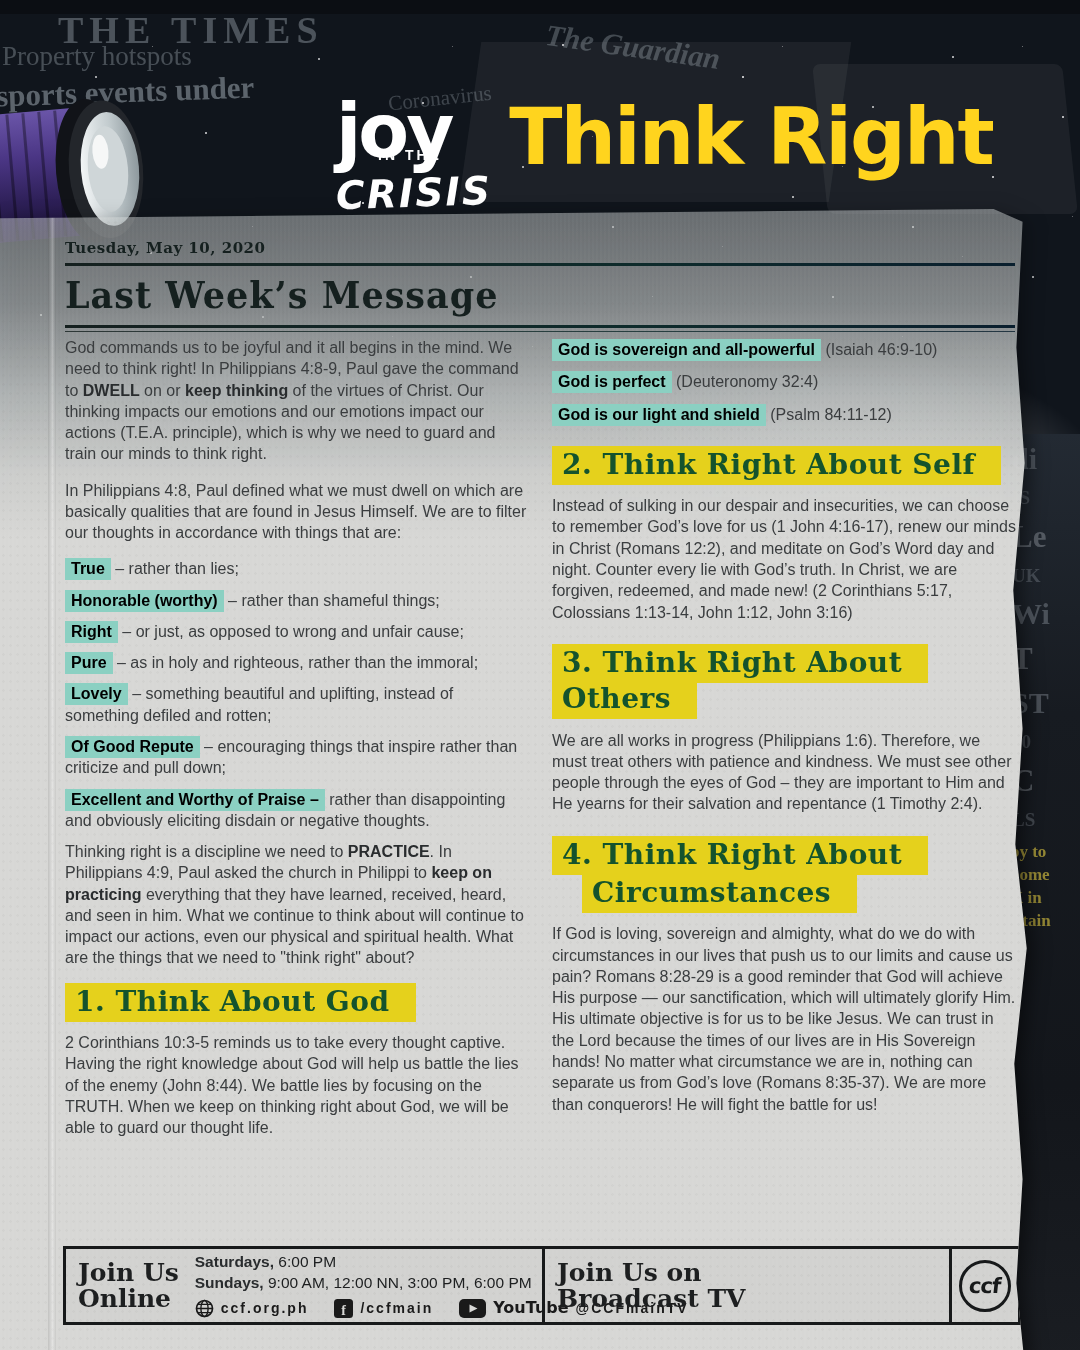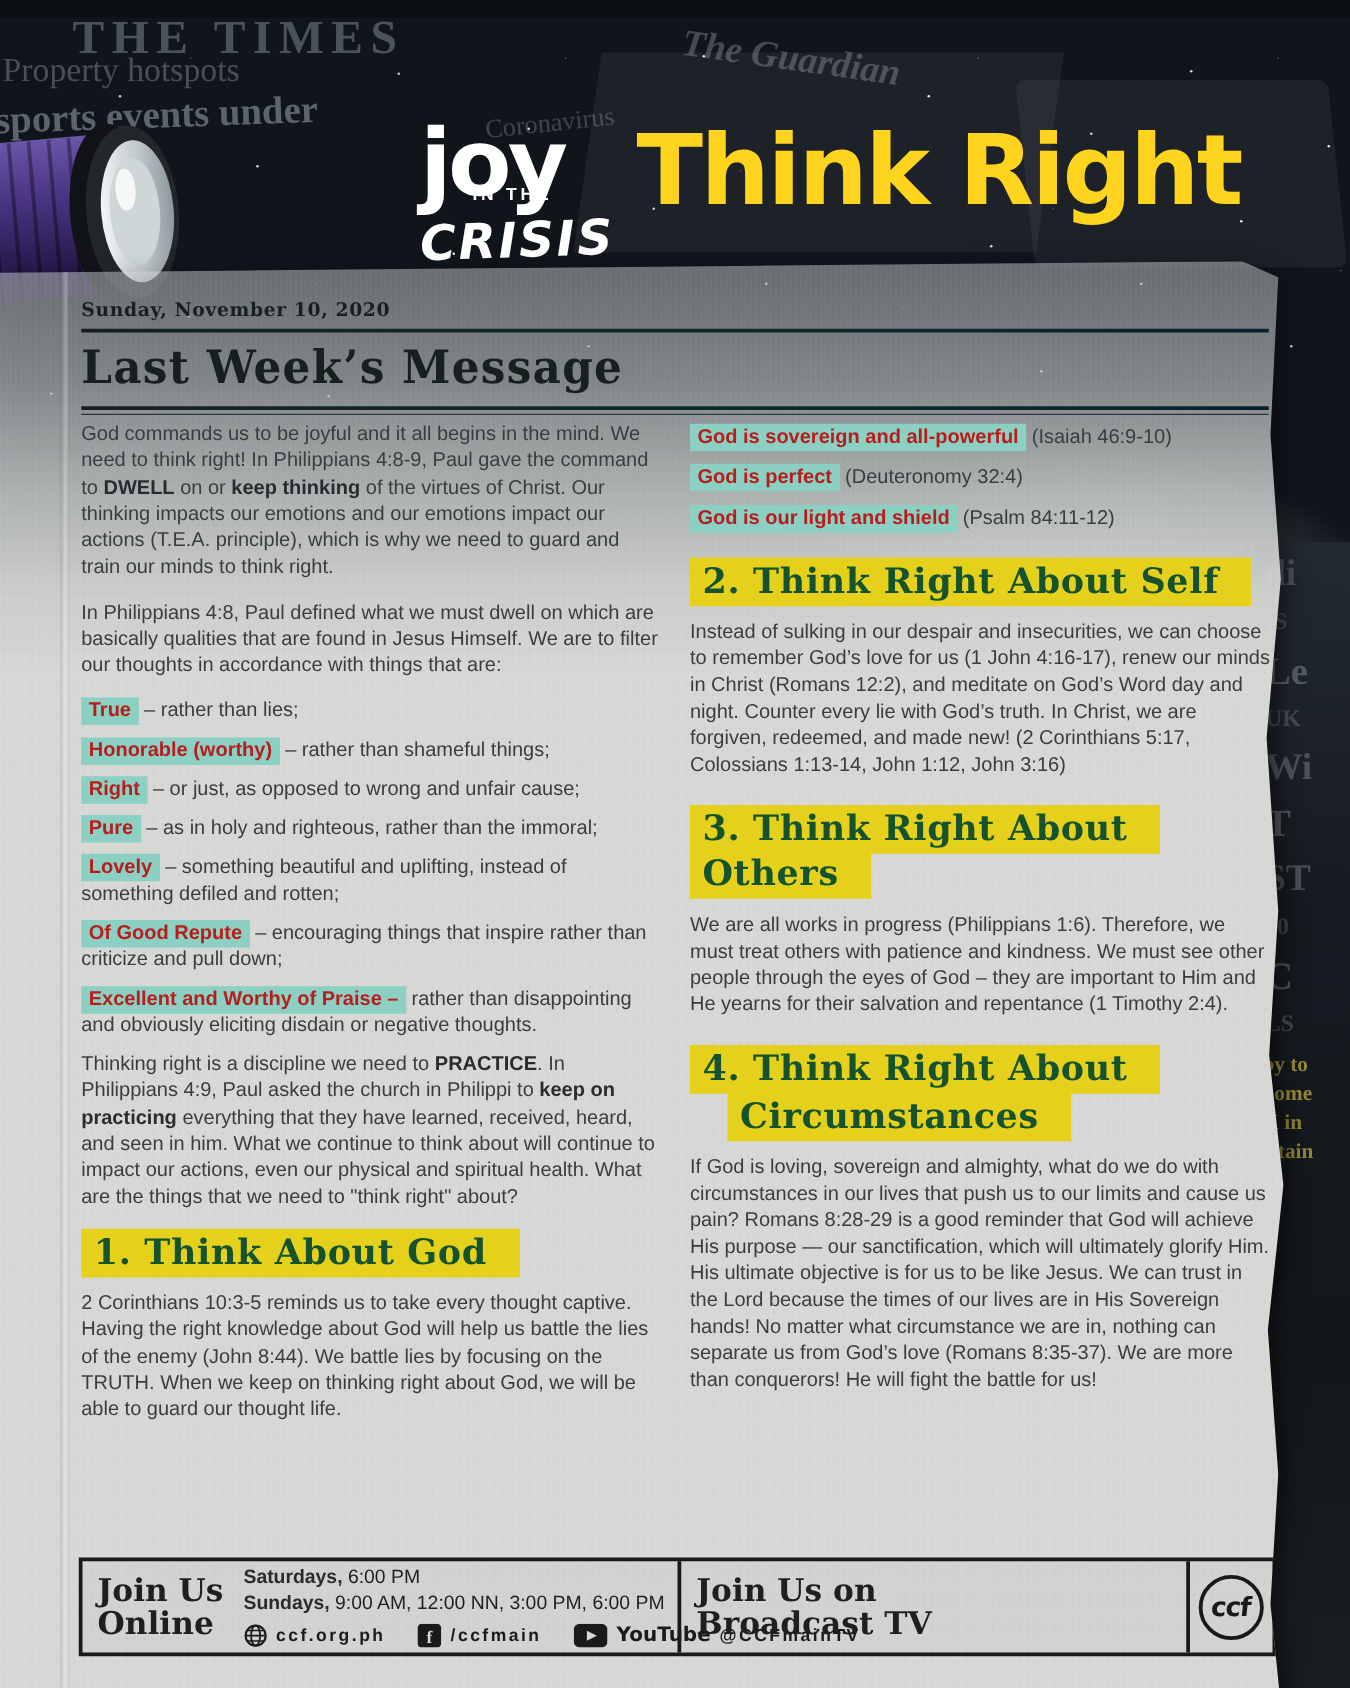--- a/index.html
+++ b/index.html
@@ -88,21 +88,21 @@
 
   .columns{position:absolute;left:65px;top:128px;width:952px;display:flex;gap:25px;align-items:flex-start;}
   .col{color:#3a3d3f;font-size:16px;line-height:1.33;}
   .col.left{width:462px;}
   .col.right{width:465px;}
   .body-p{margin:0 0 15px;}
   .body-p .b,.sched .b,.li .b{font-weight:700;color:#292c2e;}
   .qual-list,.truth-list{margin:2px 0 8px;}
   .li{margin:0 0 10px;}
   .truth-list .li{margin:0 0 11px;}
-  .hl-teal{background:#8BD0C2;color:#b91c1c;font-weight:700;padding:2px 6px 3px;
+  .hl-teal{background:#8BD0C2;color:#000000;font-weight:700;padding:2px 6px 3px;
      -webkit-box-decoration-break:clone;box-decoration-break:clone;}
   .sec-h{margin:22px 0 12px;font-family:"DejaVu Serif",serif;font-weight:900;font-size:28px;
      line-height:1.3;color:#14532d;letter-spacing:.5px;}
   .col.left .sec-h{margin-top:14px;}
   .h-line{margin-bottom:2px;}
   .h-line.indent{margin-left:30px;}
   .hl-yellow{background:#E5D11C;padding:2px 26px 4px 10px;
      -webkit-box-decoration-break:clone;box-decoration-break:clone;}
 
   
@@ -200,21 +200,21 @@
     <div class="crisis">CRISIS</div>
   </div>
 
   <h1 class="title">Think Right</h1>
 
   <div class="paper-wrap">
     <div class="paper">
       <div class="crease"></div>
 
       <div class="masthead">
-        <div class="date">Sunday, November 10, 2020</div>
+        <div class="date">Tuesday, May 10, 2020</div>
         <div class="rule r1"></div>
         <h2 class="headline">Last Week’s Message</h2>
         <div class="rule r2"></div>
         <div class="rule r3"></div>
       </div>
 
       <div class="columns">
         <div class="col left">
             <p class="body-p"><span>God commands us to be joyful and it all begins in the mind. We need to think right! In Philippians 4:8-9, Paul gave the command to </span><span class="b">DWELL</span><span> on or </span><span class="b">keep thinking</span><span> of the virtues of Christ. Our thinking impacts our emotions and our emotions impact our actions (T.E.A. principle), which is why we need to guard and train our minds to think right.</span></p>
             <p class="body-p"><span>In Philippians 4:8, Paul defined what we must dwell on which are basically qualities that are found in Jesus Himself. We are to filter our thoughts in accordance with things that are:</span></p>

